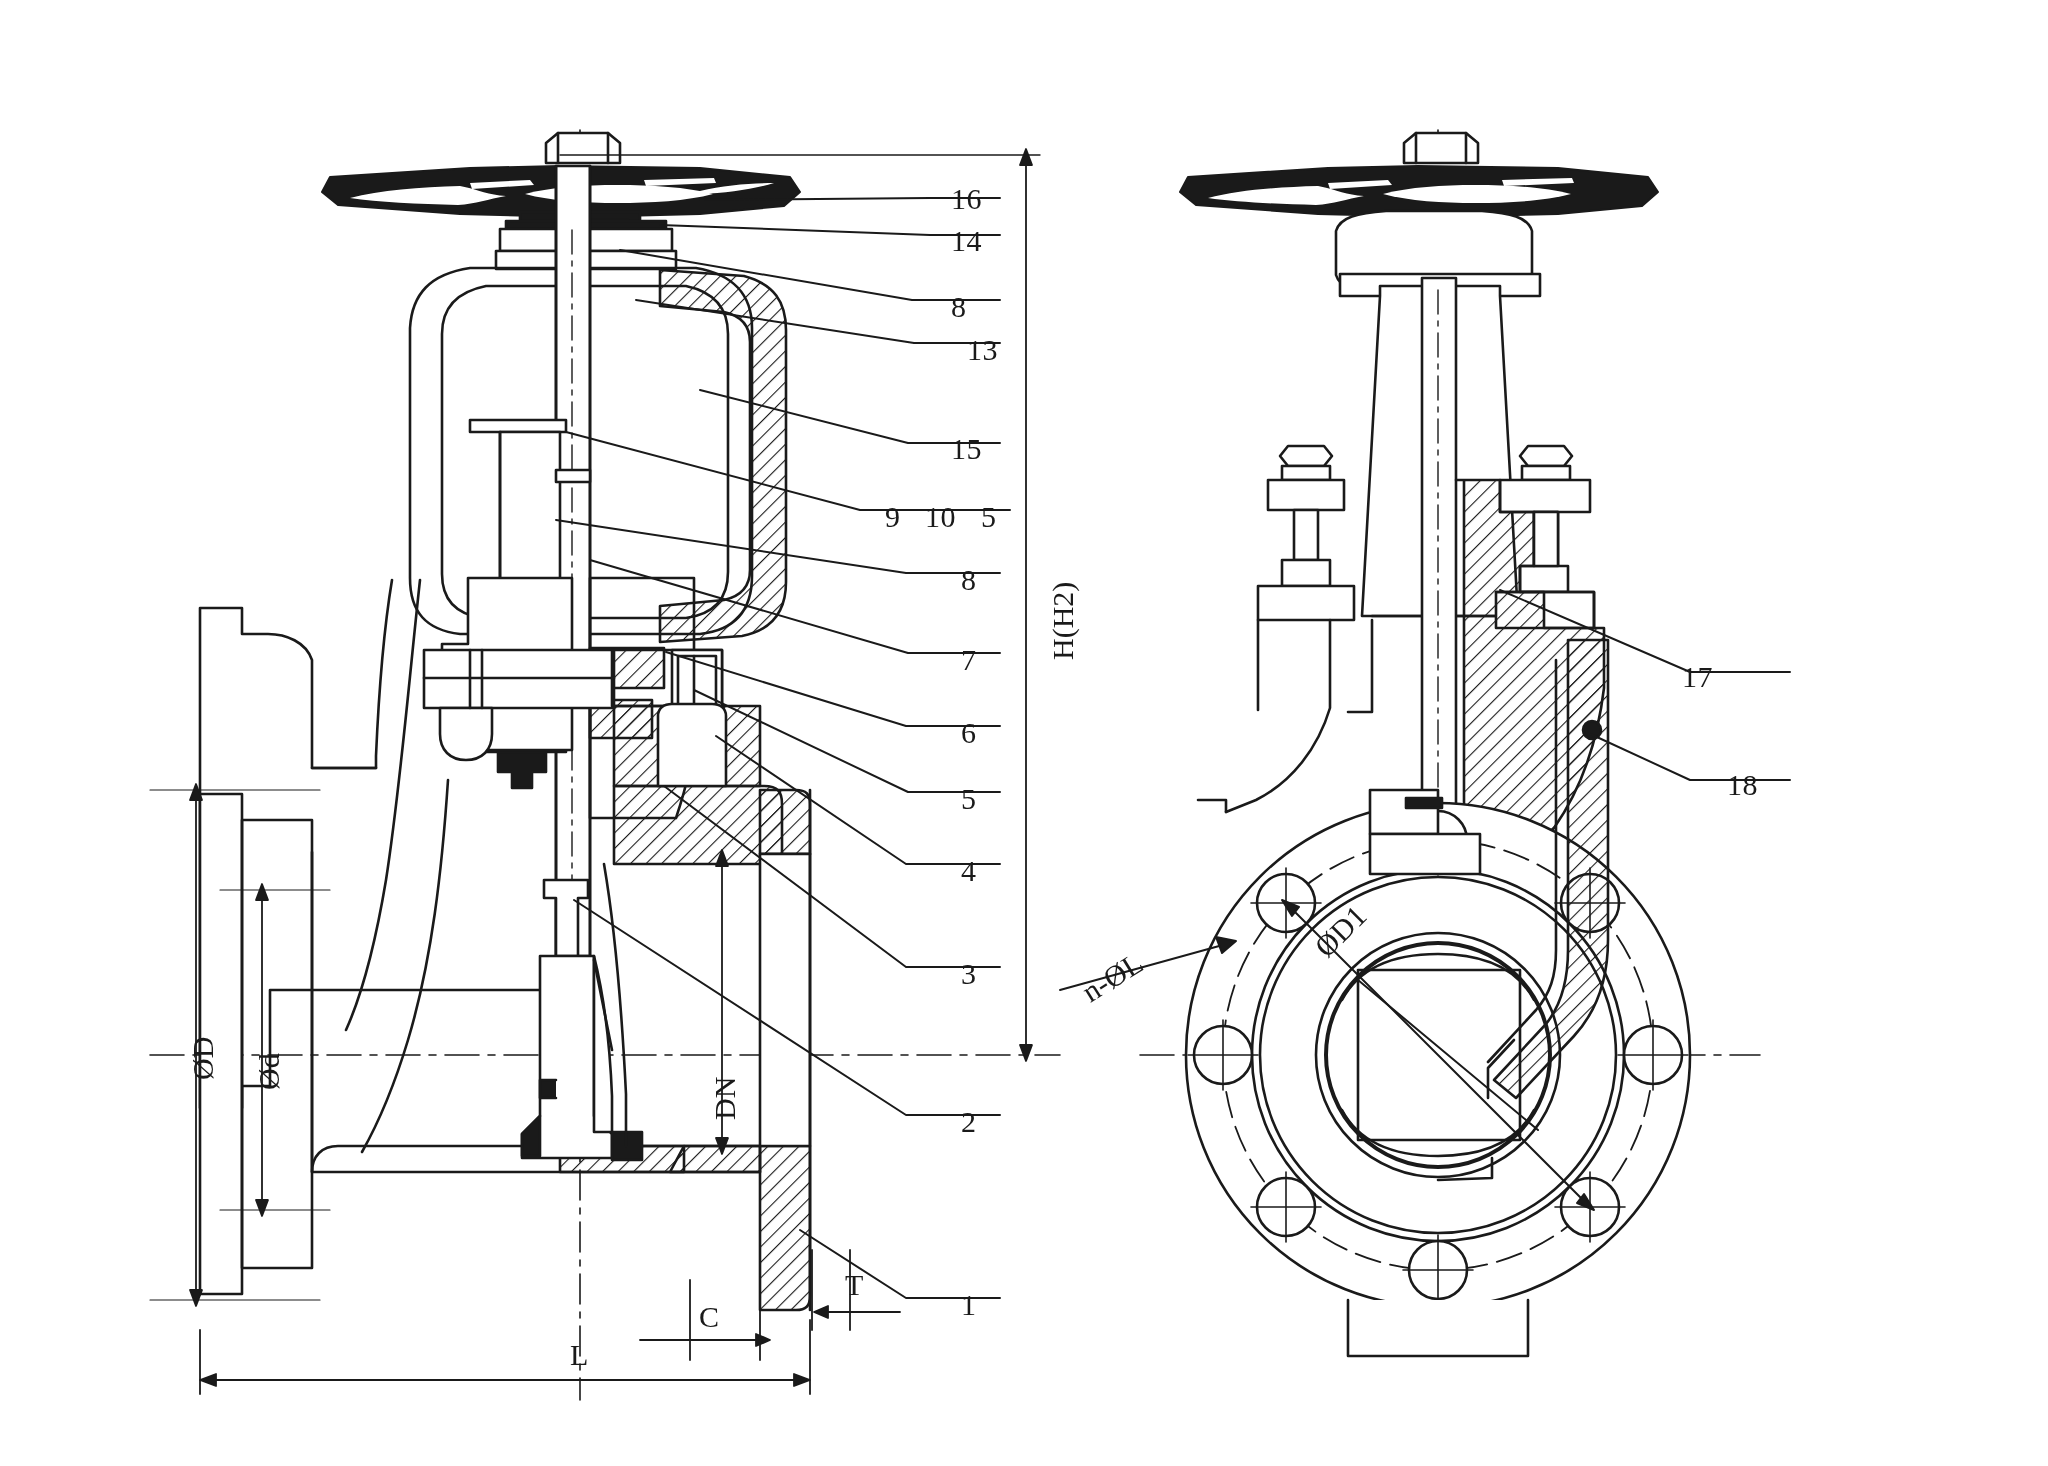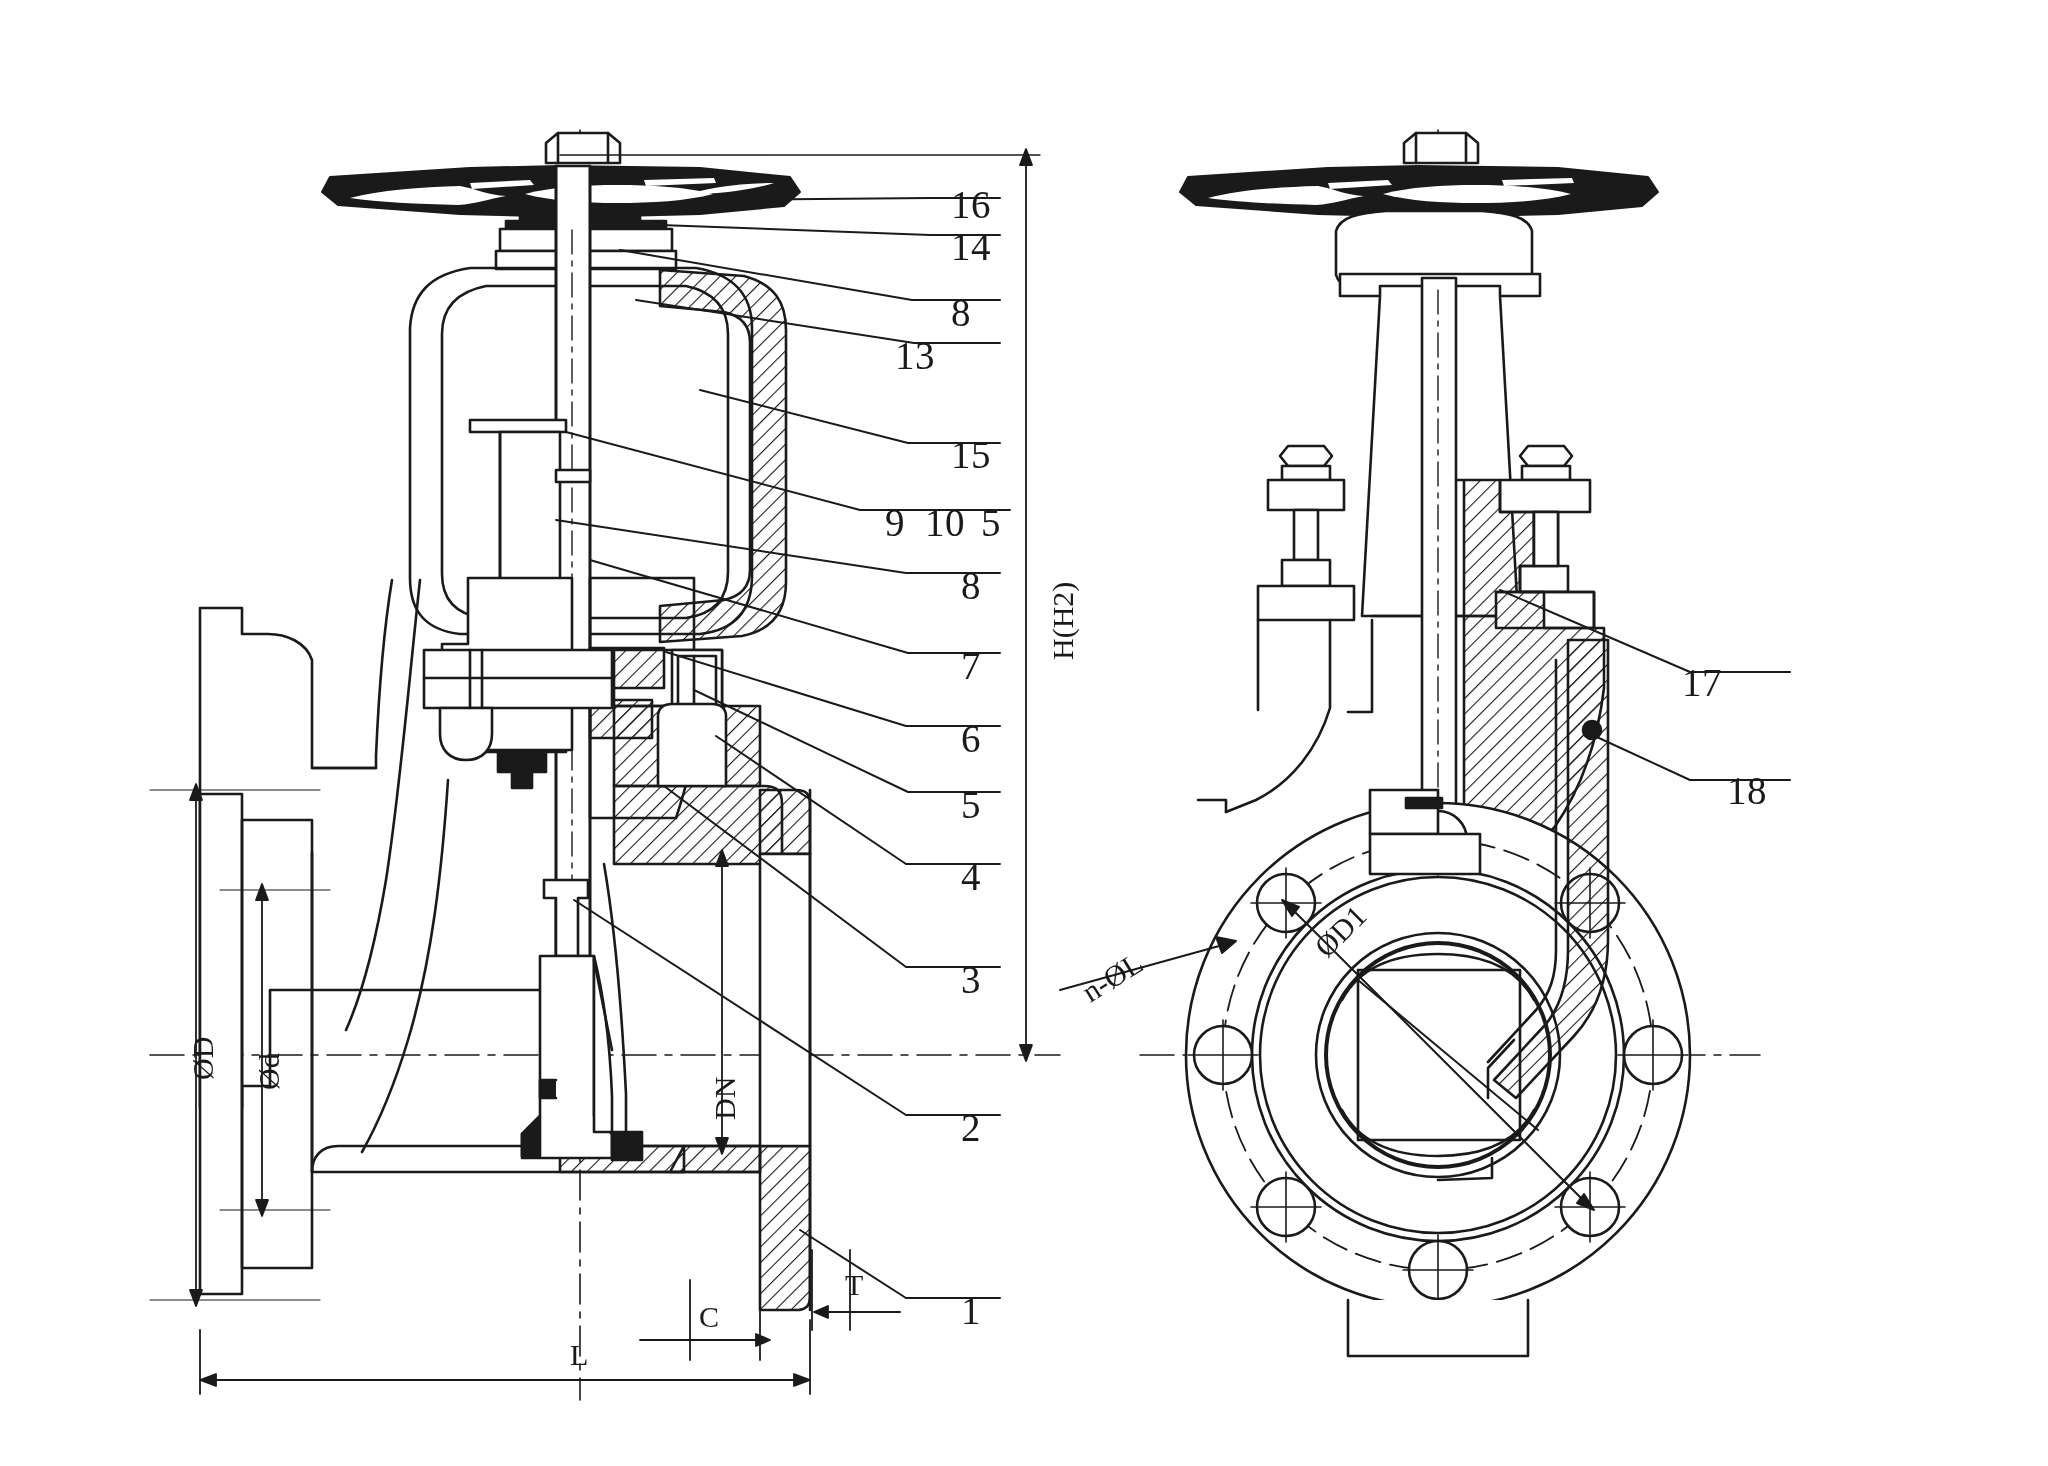--- a/index.html
+++ b/index.html
@@ -1,20 +1,20 @@
 <!DOCTYPE html>
 <html><head>
 <meta charset="utf-8">
 <style>
   html,body{margin:0;padding:0;background:#ffffff;}
   body{font-family:"Liberation Serif",serif;}
   #page{position:relative;width:2048px;height:1466px;background:#fff;overflow:hidden;}
   svg.draw{position:absolute;left:0;top:0;width:2048px;height:1466px;}
   .lbl{position:absolute;font-family:"Liberation Serif",serif;color:#1a1a1a;white-space:nowrap;}
-  .num{font-size:39px;font-weight:400;letter-spacing:0.5px;}
+  .num{font-size:30px;font-weight:400;letter-spacing:0.5px;}
   .dim{font-size:30px;}
   .rot90{transform:rotate(-90deg);transform-origin:left top;}
   .rotdiag{transform:rotate(-45deg);transform-origin:left top;}
   .rotd2{transform:rotate(-32deg);transform-origin:left top;}
 </style>
 </head>
 <body>
 
 <div id="page">
 
@@ -368,21 +368,21 @@
         <path d="M1292,916 l-10,-16 l17,7 Z" fill="#1a1a1a"></path>
         <path d="M1584,1194 l10,16 l-17,-7 Z" fill="#1a1a1a"></path>
       </g>
 
     </g>
   </svg>
 
   <div class="lbl num" style="left:951px;top:182px">16</div>
   <div class="lbl num" style="left:951px;top:224px">14</div>
   <div class="lbl num" style="left:951px;top:290px">8</div>
-  <div class="lbl num" style="left:895px;top:333px">13</div>
+  <div class="lbl num" style="left:967px;top:333px">13</div>
   <div class="lbl num" style="left:951px;top:432px">15</div>
   <div class="lbl num" style="left:885px;top:500px">9</div>
   <div class="lbl num" style="left:925px;top:500px">10</div>
   <div class="lbl num" style="left:981px;top:500px">5</div>
   <div class="lbl num" style="left:961px;top:563px">8</div>
   <div class="lbl num" style="left:961px;top:643px">7</div>
   <div class="lbl num" style="left:961px;top:716px">6</div>
   <div class="lbl num" style="left:961px;top:782px">5</div>
   <div class="lbl num" style="left:961px;top:854px">4</div>
   <div class="lbl num" style="left:961px;top:957px">3</div>

